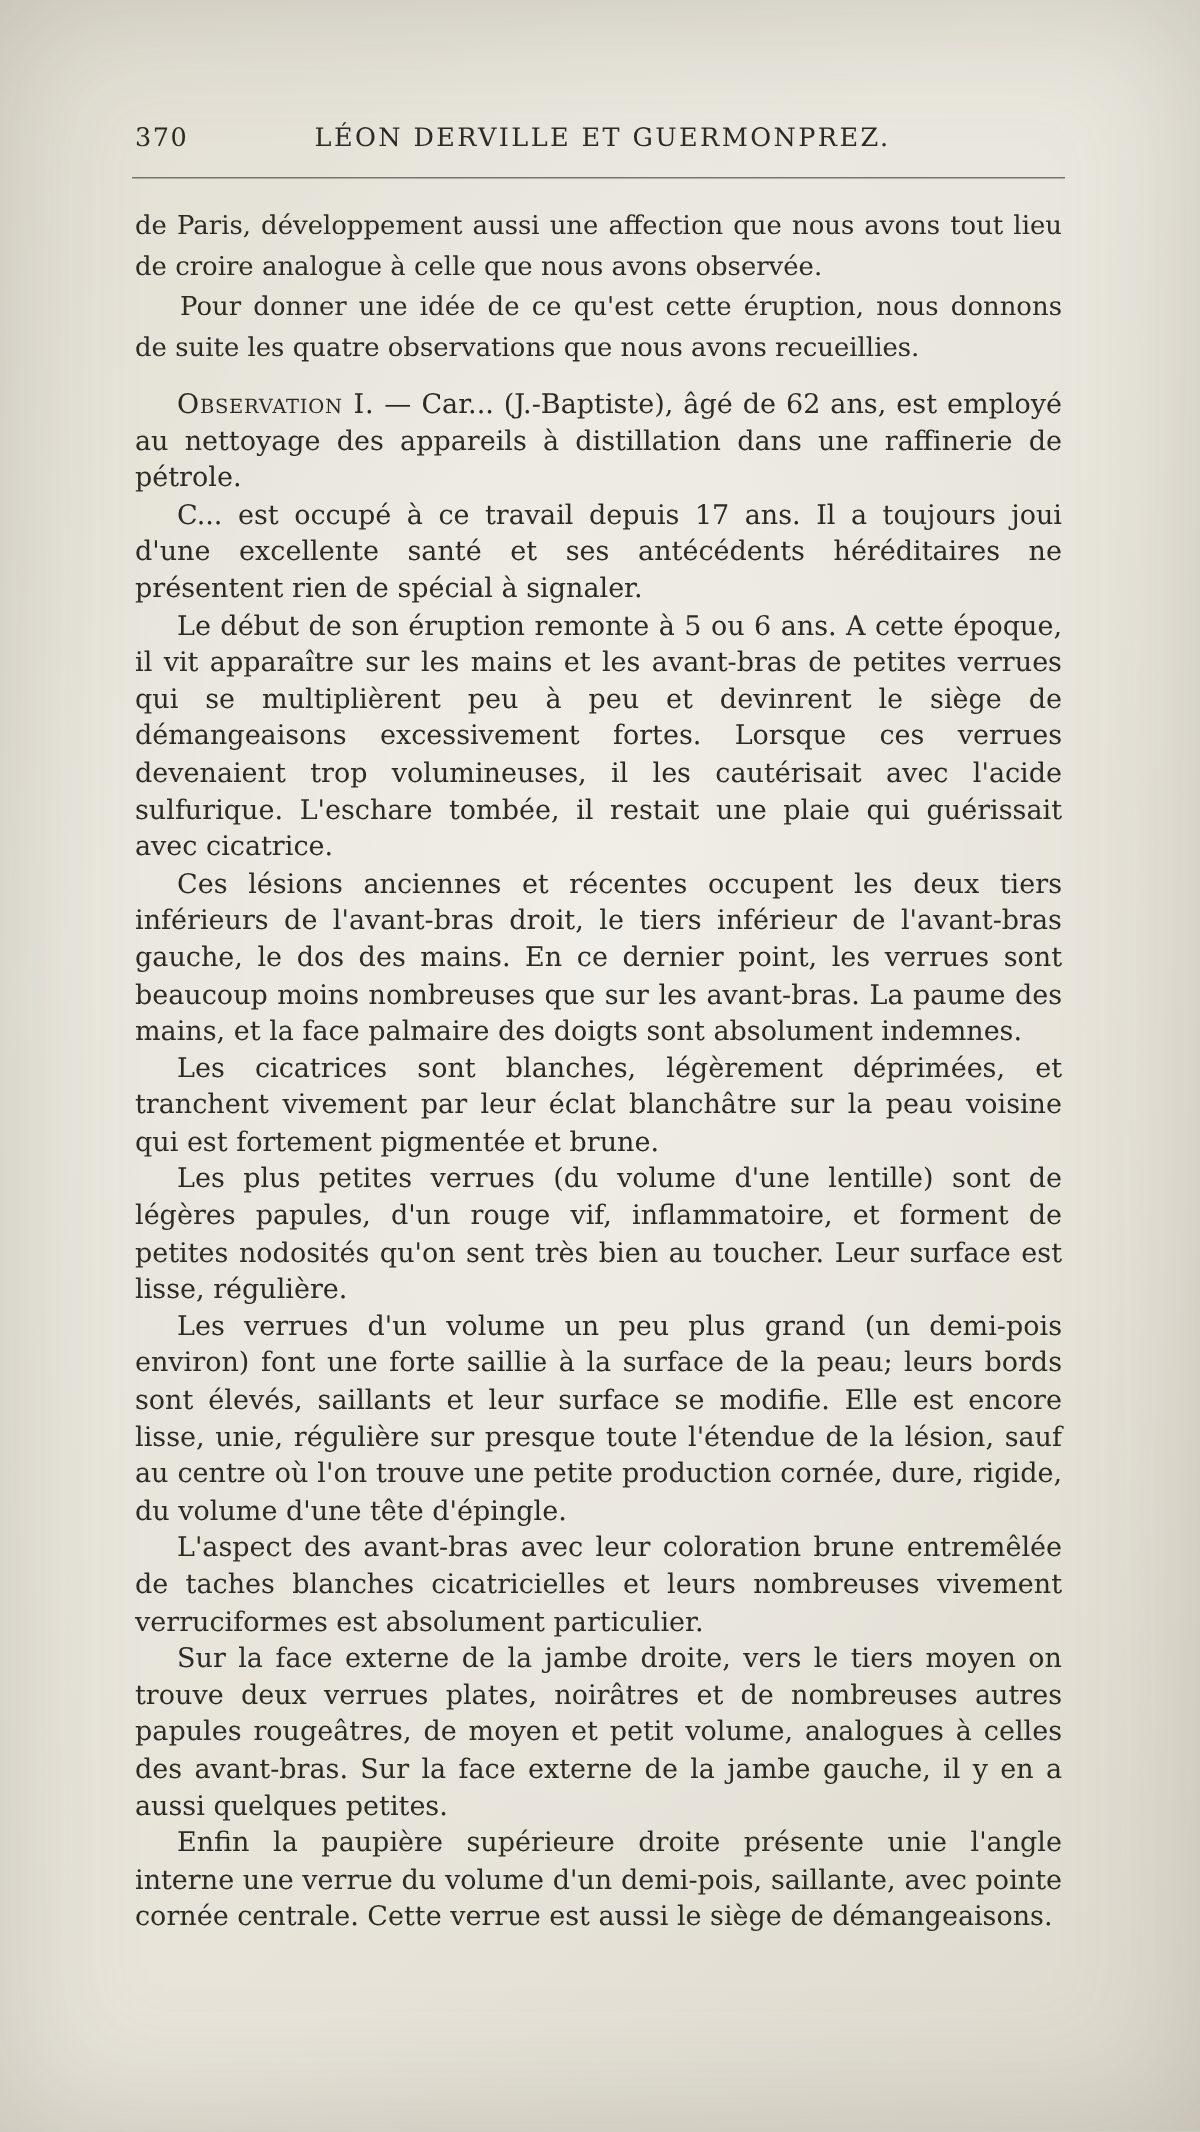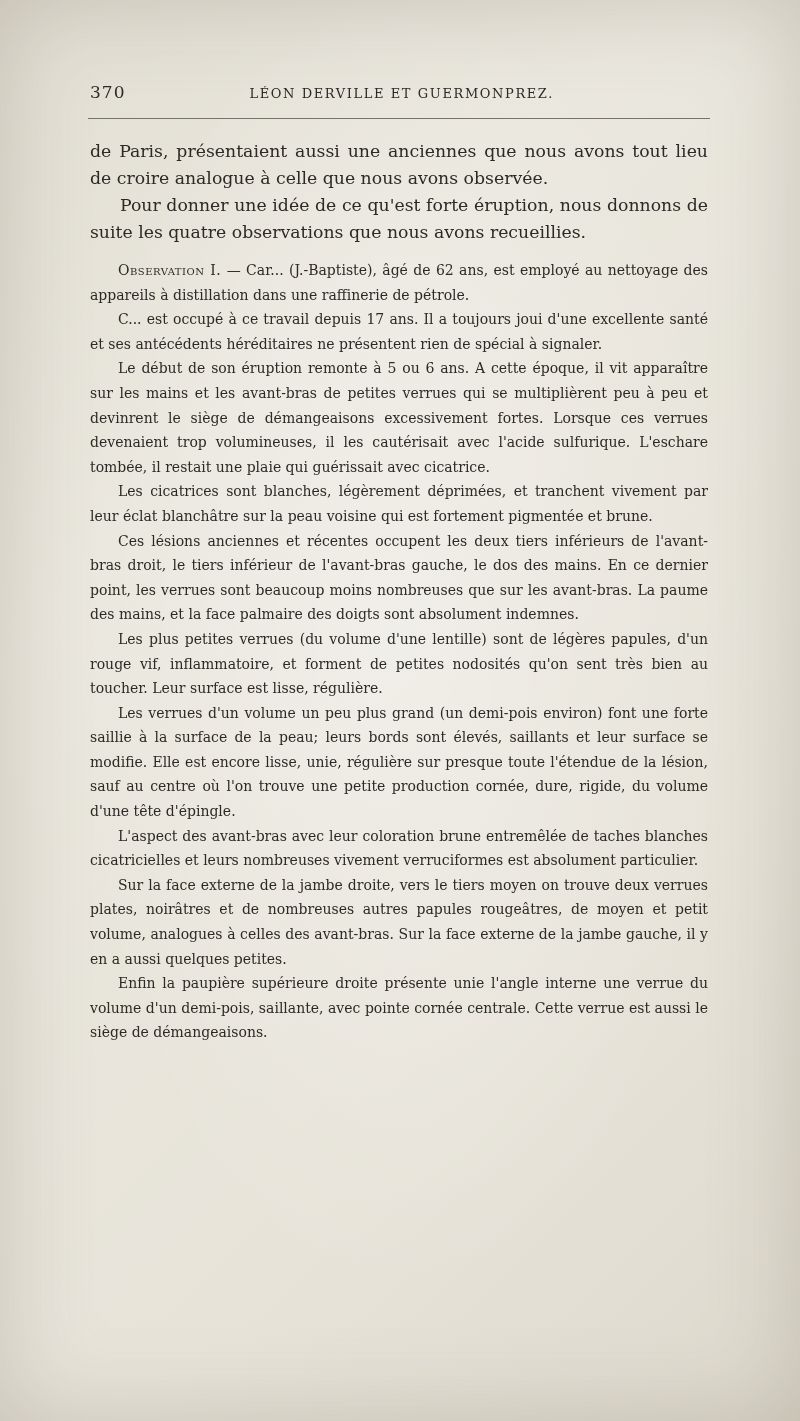--- a/index.html
+++ b/index.html
@@ -30,21 +30,21 @@
     align-items: baseline;
   }
   .page-number {
     font-size: 17px;
     letter-spacing: 1px;
     flex: 0 0 auto;
   }
   .running-head {
     flex: 1 1 auto;
     text-align: center;
-    font-size: 13px;
+    font-size: 17px;
     letter-spacing: 1.6px;
     padding-right: 30px;
   }
   .head-rule {
     position: absolute;
     top: 118px;
     left: 88px;
     right: 90px;
     height: 0;
     border: none;
@@ -66,21 +66,21 @@
     line-height: 27px;
     text-indent: 30px;
   }
   .intro p.noindent {
     text-indent: 0;
   }
   .observation {
     margin-top: 12px;
   }
   .observation p {
-    font-size: 14px;
+    font-size: 18px;
     line-height: 24.6px;
     text-indent: 28px;
   }
   .obs-label {
     font-variant: small-caps;
     letter-spacing: 0.5px;
   }
 </style>
 </head>
 <body>
@@ -90,30 +90,30 @@
   <div class="header">
     <span class="page-number">370</span>
     <span class="running-head">LÉON DERVILLE ET GUERMONPREZ.</span>
   </div>
 
   <hr class="head-rule">
 
   <div class="body-text">
 
     <div class="intro">
-      <p class="noindent">de Paris, présentaient aussi une anciennes que nous avons tout lieu de croire analogue à celle que nous avons observée.</p>
-      <p>Pour donner une idée de ce qu'est forte éruption, nous donnons de suite les quatre observations que nous avons recueillies.</p>
+      <p class="noindent">de Paris, développement aussi une affection que nous avons tout lieu de croire analogue à celle que nous avons observée.</p>
+      <p>Pour donner une idée de ce qu'est cette éruption, nous donnons de suite les quatre observations que nous avons recueillies.</p>
     </div>
 
     <div class="observation">
       <p><span class="obs-label">Observation I.</span><span> — Car... (J.-Baptiste), âgé de 62 ans, est employé au nettoyage des appareils à distillation dans une raffinerie de pétrole.</span></p>
       <p>C... est occupé à ce travail depuis 17 ans. Il a toujours joui d'une excellente santé et ses antécédents héréditaires ne présentent rien de spécial à signaler.</p>
       <p>Le début de son éruption remonte à 5 ou 6 ans. A cette époque, il vit apparaître sur les mains et les avant-bras de petites verrues qui se multiplièrent peu à peu et devinrent le siège de démangeaisons excessivement fortes. Lorsque ces verrues devenaient trop volumineuses, il les cautérisait avec l'acide sulfurique. L'eschare tombée, il restait une plaie qui guérissait avec cicatrice.</p>
+      <p>Ces lésions anciennes et récentes occupent les deux tiers inférieurs de l'avant-bras droit, le tiers inférieur de l'avant-bras gauche, le dos des mains. En ce dernier point, les verrues sont beaucoup moins nombreuses que sur les avant-bras. La paume des mains, et la face palmaire des doigts sont absolument indemnes.</p>
       <p>Les cicatrices sont blanches, légèrement déprimées, et tranchent vivement par leur éclat blanchâtre sur la peau voisine qui est fortement pigmentée et brune.</p>
-      <p>Ces lésions anciennes et récentes occupent les deux tiers inférieurs de l'avant-bras droit, le tiers inférieur de l'avant-bras gauche, le dos des mains. En ce dernier point, les verrues sont beaucoup moins nombreuses que sur les avant-bras. La paume des mains, et la face palmaire des doigts sont absolument indemnes.</p>
       <p>Les plus petites verrues (du volume d'une lentille) sont de légères papules, d'un rouge vif, inflammatoire, et forment de petites nodosités qu'on sent très bien au toucher. Leur surface est lisse, régulière.</p>
       <p>Les verrues d'un volume un peu plus grand (un demi-pois environ) font une forte saillie à la surface de la peau; leurs bords sont élevés, saillants et leur surface se modifie. Elle est encore lisse, unie, régulière sur presque toute l'étendue de la lésion, sauf au centre où l'on trouve une petite production cornée, dure, rigide, du volume d'une tête d'épingle.</p>
       <p>L'aspect des avant-bras avec leur coloration brune entremêlée de taches blanches cicatricielles et leurs nombreuses vivement verruciformes est absolument particulier.</p>
       <p>Sur la face externe de la jambe droite, vers le tiers moyen on trouve deux verrues plates, noirâtres et de nombreuses autres papules rougeâtres, de moyen et petit volume, analogues à celles des avant-bras. Sur la face externe de la jambe gauche, il y en a aussi quelques petites.</p>
       <p>Enfin la paupière supérieure droite présente unie l'angle interne une verrue du volume d'un demi-pois, saillante, avec pointe cornée centrale. Cette verrue est aussi le siège de démangeaisons.</p>
     </div>
 
   </div>
 
 </div>

